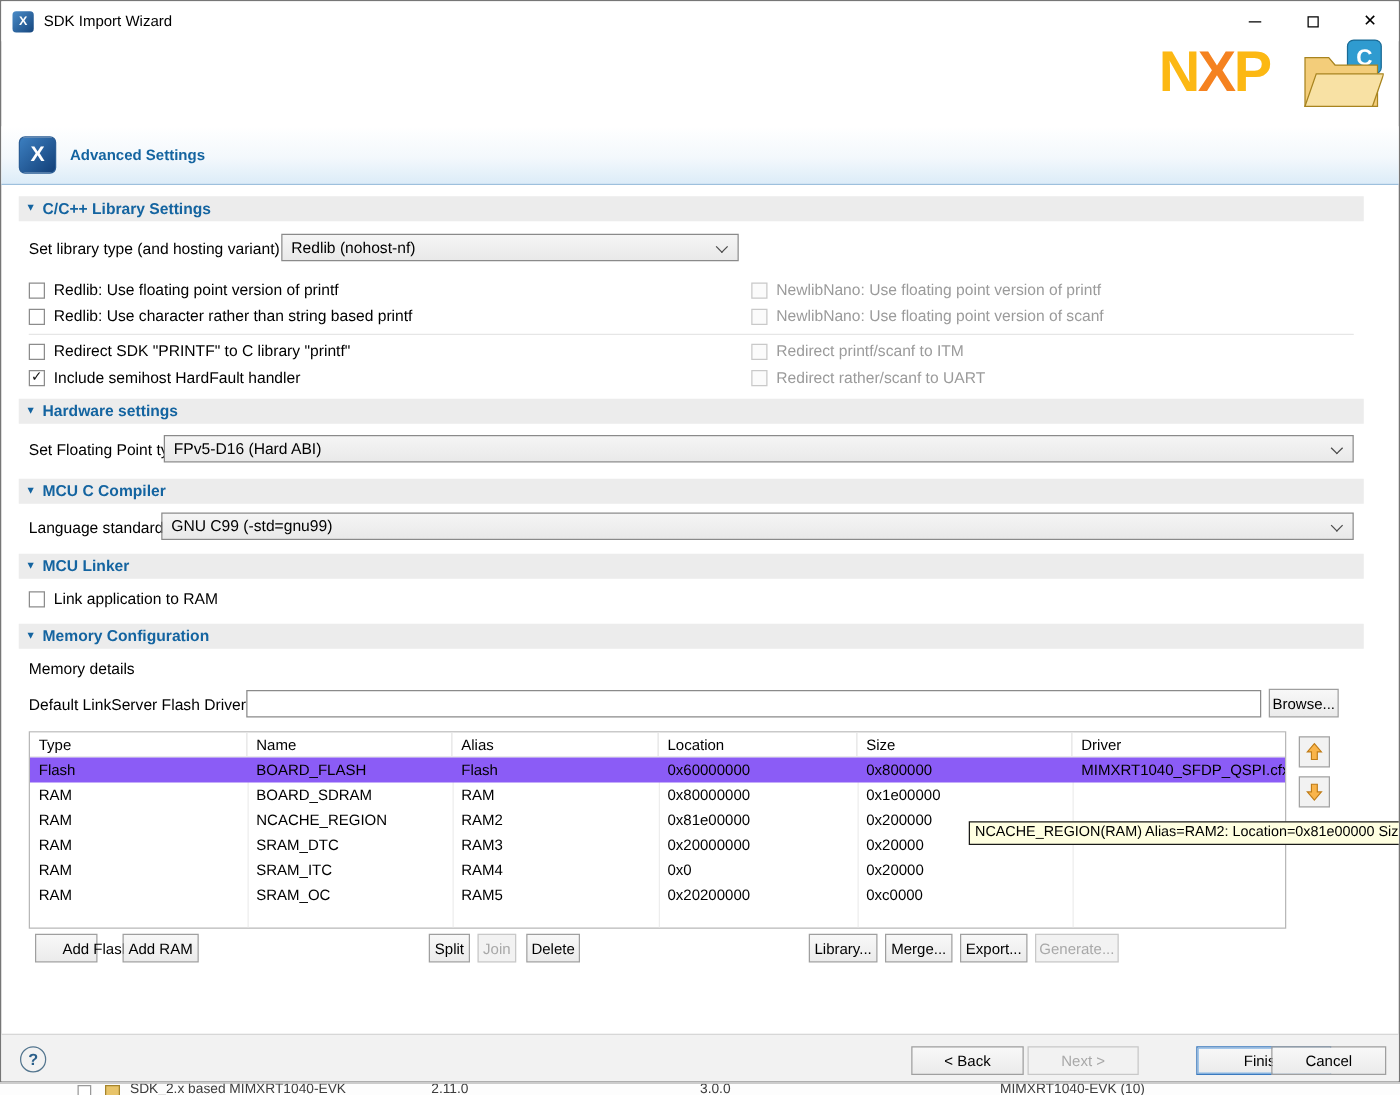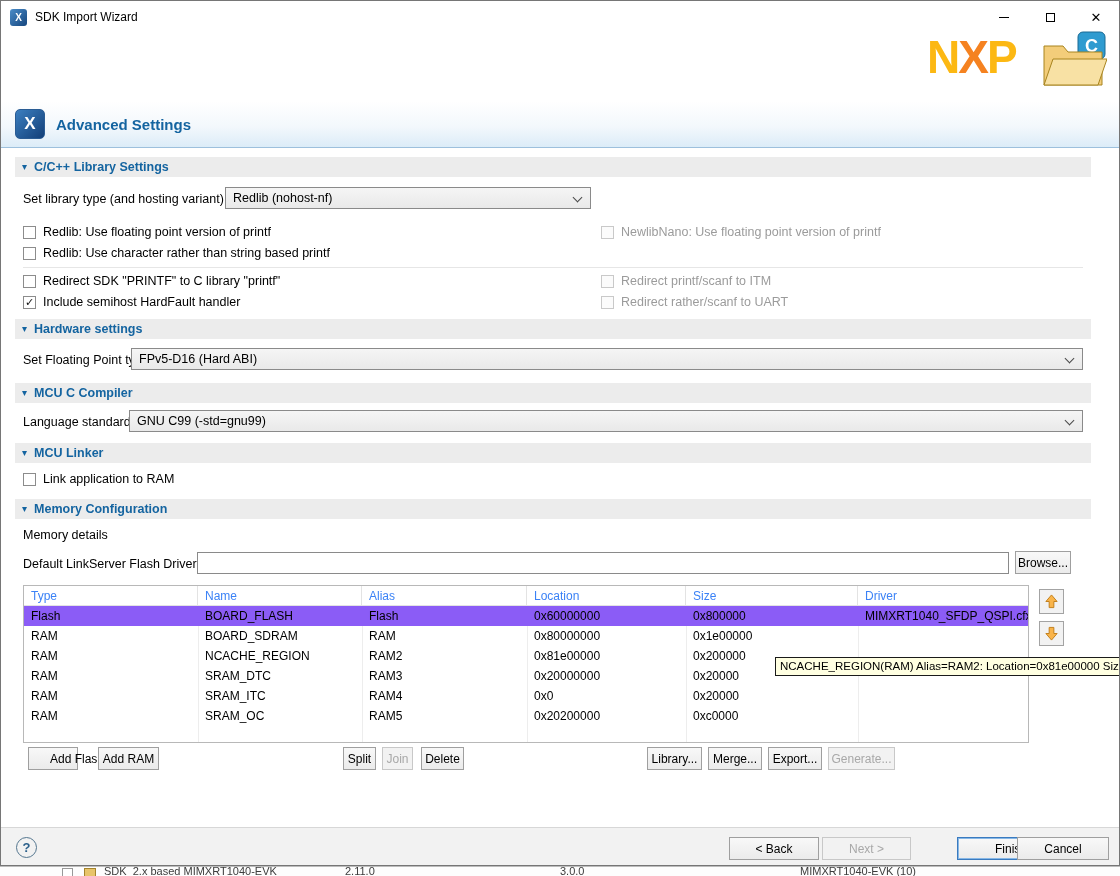--- a/index.html
+++ b/index.html
@@ -19,21 +19,21 @@
 
   
   .nxp { position:absolute; left:926px; top:33px; font-size:46px; font-weight:800; letter-spacing:-2px; line-height:1; }
   .nxp .ln { color:#fcb813; }
   .nxp .lx { color:#f58220; }
   .cfolder { position:absolute; left:1040px; top:30px; }
 
   
   .wiz-header { position:absolute; left:0; top:100px; right:0; height:47px; background:linear-gradient(to bottom,#ffffff 0%,#f3f8fc 55%,#dcecf8 100%); border-bottom:1px solid #9dc0dd; display:flex; align-items:center; }
   .xbadge { width:30px; height:30px; margin-left:14px; border-radius:5px; background:linear-gradient(135deg,#3c7fc0,#123f78); border:1px solid #2a5c94; color:#fff; font-weight:bold; font-size:17px; display:flex; align-items:center; justify-content:center; }
-  .wiz-title { margin-left:11px; font-size:15px; font-weight:bold; color:#1464a0; }
+  .wiz-title { margin-left:11px; font-size:12px; font-weight:bold; color:#1464a0; }
 
   
   .secbar { position:absolute; left:14px; width:1076px; height:20px; background:#ececec; display:flex; align-items:center; gap:7px; padding-left:7px; }
   .secbar .tw { color:#1464a0; font-size:10px; line-height:1; }
   .secbar .st { color:#1464a0; font-weight:bold; font-size:12.5px; }
 
   .flabel { position:absolute; font-size:12.5px; color:#000; white-space:nowrap; }
 
   
   .combo { position:absolute; height:22px; border:1px solid #8a8a8a; background:linear-gradient(#f5f5f5,#e9e9e9); display:flex; align-items:center; padding:0 24px 0 7px; font-size:12.5px; white-space:nowrap; }
@@ -50,21 +50,21 @@
 
   
   .btn { position:absolute; height:23px; border:1px solid #9f9f9f; background:linear-gradient(#f8f8f8,#ebebeb); font-size:12px; color:#000; display:flex; align-items:center; justify-content:center; font-family:inherit; white-space:nowrap; }
   .btn.dis { color:#a8a8a8; border-color:#c8c8c8; background:#f2f2f2; }
   .btn.def { border:1px solid #3a7abf; box-shadow:inset 0 0 0 1px #86b7e6; }
 
   
   .mtable { position:absolute; left:22px; top:584px; width:1006px; height:158px; border:1px solid #b8b8b8; background:#fff; overflow:hidden; }
   .vline { position:absolute; top:0; bottom:0; width:1px; background:#ededed; }
   .thr { position:relative; display:flex; height:20px; border-bottom:1px solid #e3e3e3; background:#fff; }
-  .hc { font-size:12px; color:#3b82f6; padding:3px 0 0 7px; border-right:1px solid #e3e3e3; white-space:nowrap; overflow:hidden; }
+  .hc { font-size:12px; color:#000000; padding:3px 0 0 7px; border-right:1px solid #e3e3e3; white-space:nowrap; overflow:hidden; }
   .tr { position:relative; display:flex; height:20px; font-size:12px; }
   .tc { padding:3px 0 0 7px; white-space:nowrap; overflow:hidden; }
   .tr.sel { background:#8b5cf6; }
   .w0{width:174px}.w1{width:164px}.w2{width:165px}.w3{width:159px}.w4{width:172px}.w5{width:170px}
 
   .mv { position:absolute; left:1038px; width:25px; height:25px; border:1px solid #a3a3a3; background:#f2f2f2; display:flex; align-items:center; justify-content:center; }
 
   .tooltip { position:absolute; left:774px; top:656px; width:400px; height:19px; background:#ffffe1; border:1px solid #1a1a1a; font-size:11.5px; color:#000; padding:2px 4px 0 4px; white-space:nowrap; overflow:hidden; z-index:30; }
 
   
@@ -126,20 +126,24 @@
     <span class="box"></span>
     <span>Redlib: Use floating point version of printf</span>
   </label>
   <label class="cbrow" style="left:22px; top:244px;">
     <span class="box"></span>
     <span>Redlib: Use character rather than string based printf</span>
   </label>
   <label class="cbrow disabled" style="left:600px; top:223px;">
     <span class="box"></span>
     <span>NewlibNano: Use floating point version of printf</span>
+  </label>
+  <label class="cbrow disabled" style="left:600px; top:244px;">
+    <span class="box"></span>
+    <span>NewlibNano: Use floating point version of scanf</span>
   </label>
 
   <div class="divider" style="top:266px;"></div>
 
   <label class="cbrow" style="left:22px; top:272px;">
     <span class="box"></span>
     <span>Redirect SDK "PRINTF" to C library "printf"</span>
   </label>
   <label class="cbrow" style="left:22px; top:293px;">
     <span class="box">✓</span>

